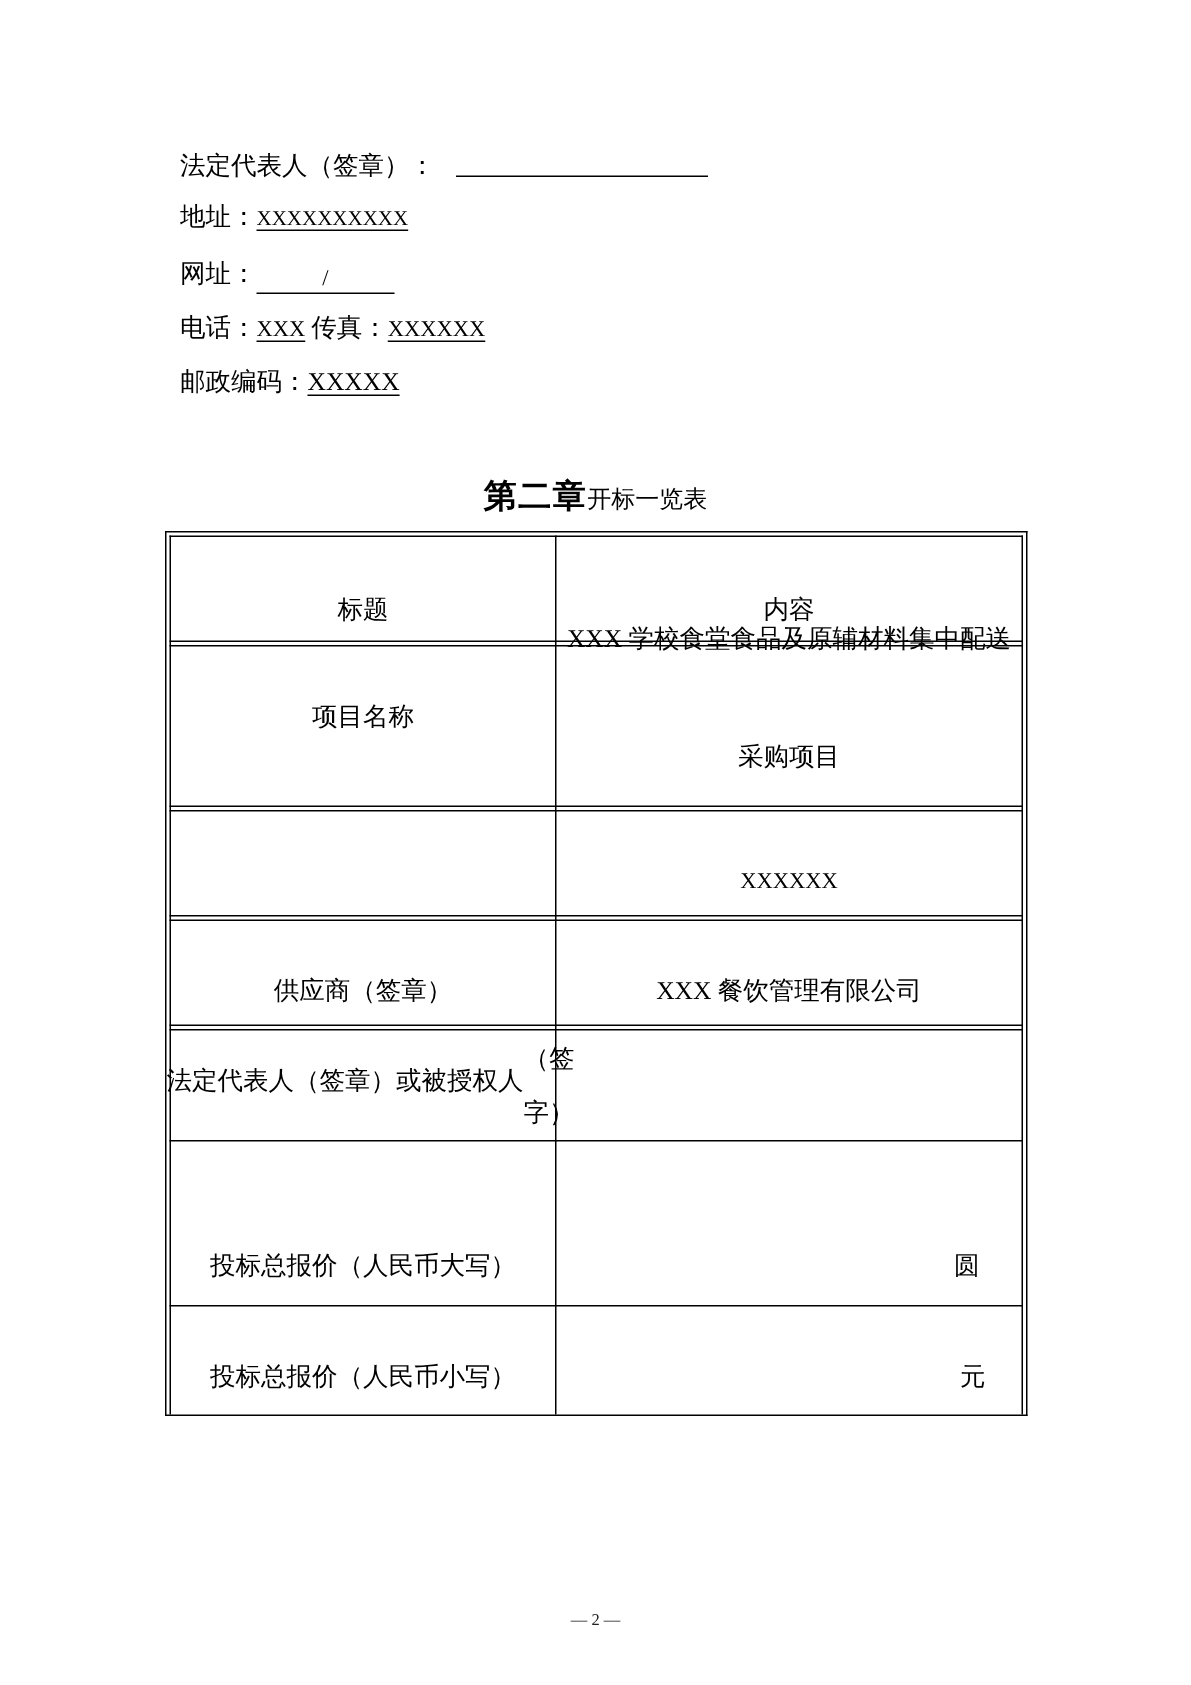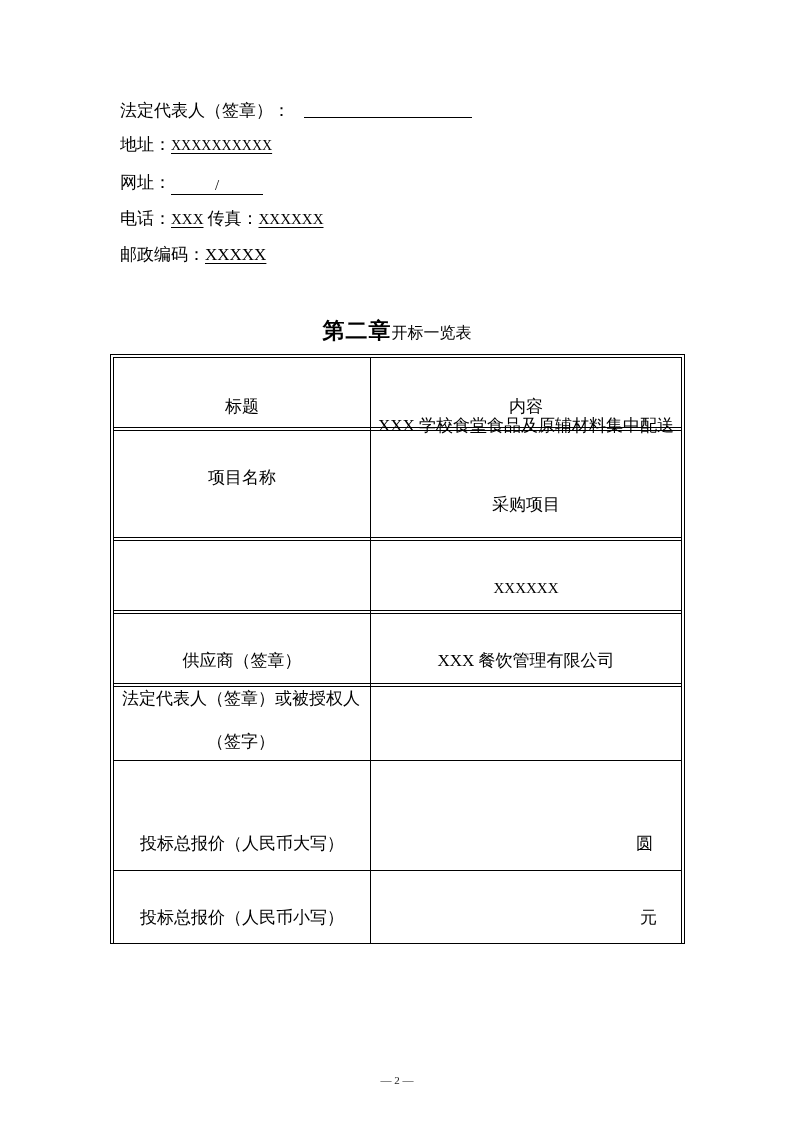--- a/index.html
+++ b/index.html
@@ -156,21 +156,21 @@
   <div class="cell" style="left:371px;top:407px;width:310px;height:106px;flex-direction:column;padding-top:10px;box-sizing:border-box;gap:43px;">
     <div style="white-space:nowrap;">XXX 学校食堂食品及原辅材料集中配送</div>
     <div>采购项目</div>
   </div>
 
   <div class="cell" style="left:371px;top:541px;width:310px;height:69px;padding-top:25px;box-sizing:border-box;font-size:15px;">XXXXXX</div>
 
   <div class="cell" style="left:114px;top:614px;width:256px;height:69px;padding-top:25px;box-sizing:border-box;">供应商（签章）</div>
   <div class="cell" style="left:371px;top:614px;width:310px;height:69px;padding-top:25px;box-sizing:border-box;">XXX 餐饮管理有限公司</div>
 
-  <div class="cell" style="left:111px;top:687px;width:260px;height:73px;flex-direction:column;justify-content:space-between;padding-top:-2px;">
+  <div class="cell" style="left:111px;top:687px;width:260px;height:73px;justify-content:flex-start;padding-top:-2px;">
     <div style="white-space:nowrap;margin-top:-6px;">法定代表人（签章）或被授权人</div>
     <div>（签字）</div>
   </div>
   <div class="cell" style="left:371px;top:687px;width:310px;height:73px;"></div>
 
   <div class="cell bottom" style="left:114px;top:761px;width:256px;height:109px;padding-bottom:8px;box-sizing:border-box;">投标总报价（人民币大写）</div>
   <div class="cell bottom right" style="left:371px;top:761px;width:310px;height:109px;padding-bottom:8px;padding-right:28px;">
     <span>圆</span>
   </div>
 

